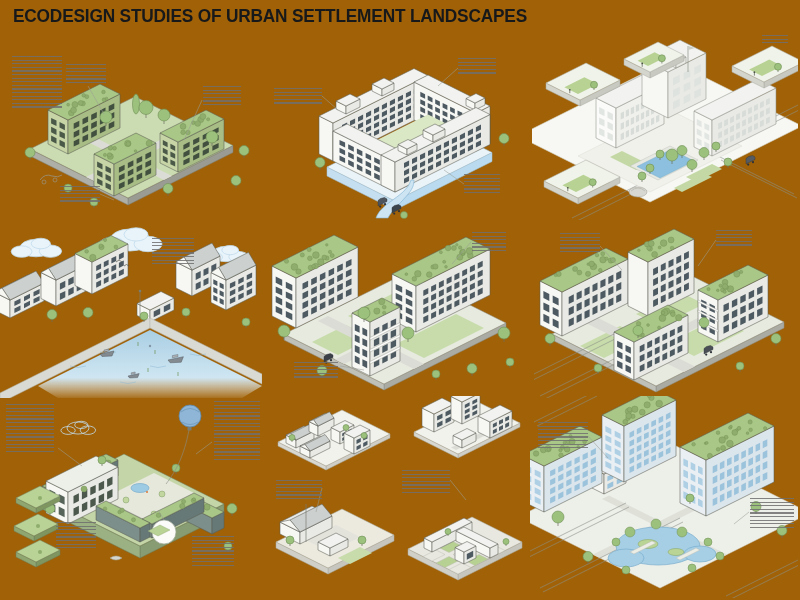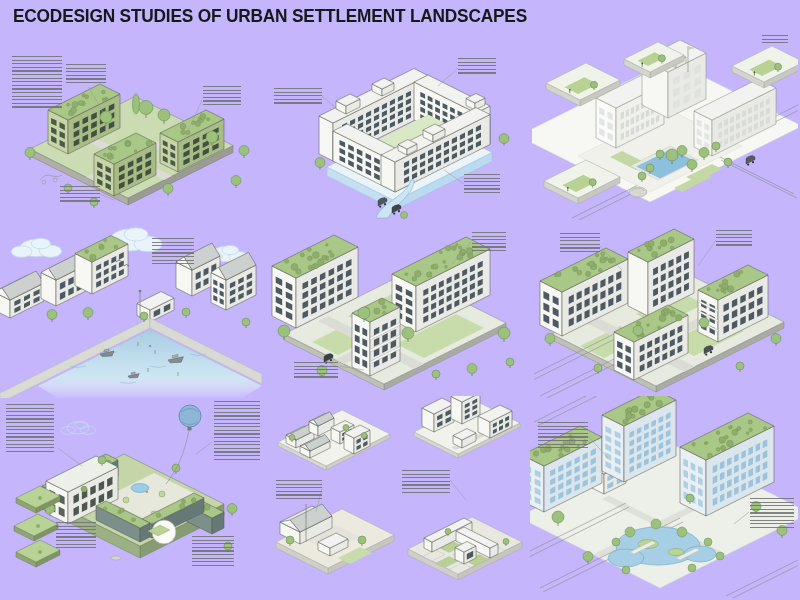--- a/index.html
+++ b/index.html
@@ -1,16 +1,16 @@
 <!DOCTYPE html>
 <html style="--ink: #6f6f6f;"><head>
 <meta charset="utf-8">
 <style>
   html,body{margin:0;padding:0;background:#ffffff;}
-  .board{position:relative;width:800px;height:600px;background:#c4b5fd;overflow:hidden;
+  .board{position:relative;width:800px;height:600px;background:#a16207;overflow:hidden;
          font-family:"Liberation Sans",sans-serif;}
   .title{position:absolute;left:13px;top:6px;margin:0;font-size:18px;font-weight:700;
          letter-spacing:-0.2px;color:#17181a;transform:scaleX(.96);transform-origin:left center;
          white-space:nowrap;}
   .panel{position:absolute;}
   .panel svg{position:absolute;left:0;top:0;}
   .ann{position:absolute;opacity:.85;
        background-image:repeating-linear-gradient(180deg,var(--ink) 0px,var(--ink) 1.2px,
        rgba(0,0,0,0) 1.2px,rgba(0,0,0,0) 3.6px);}
   

